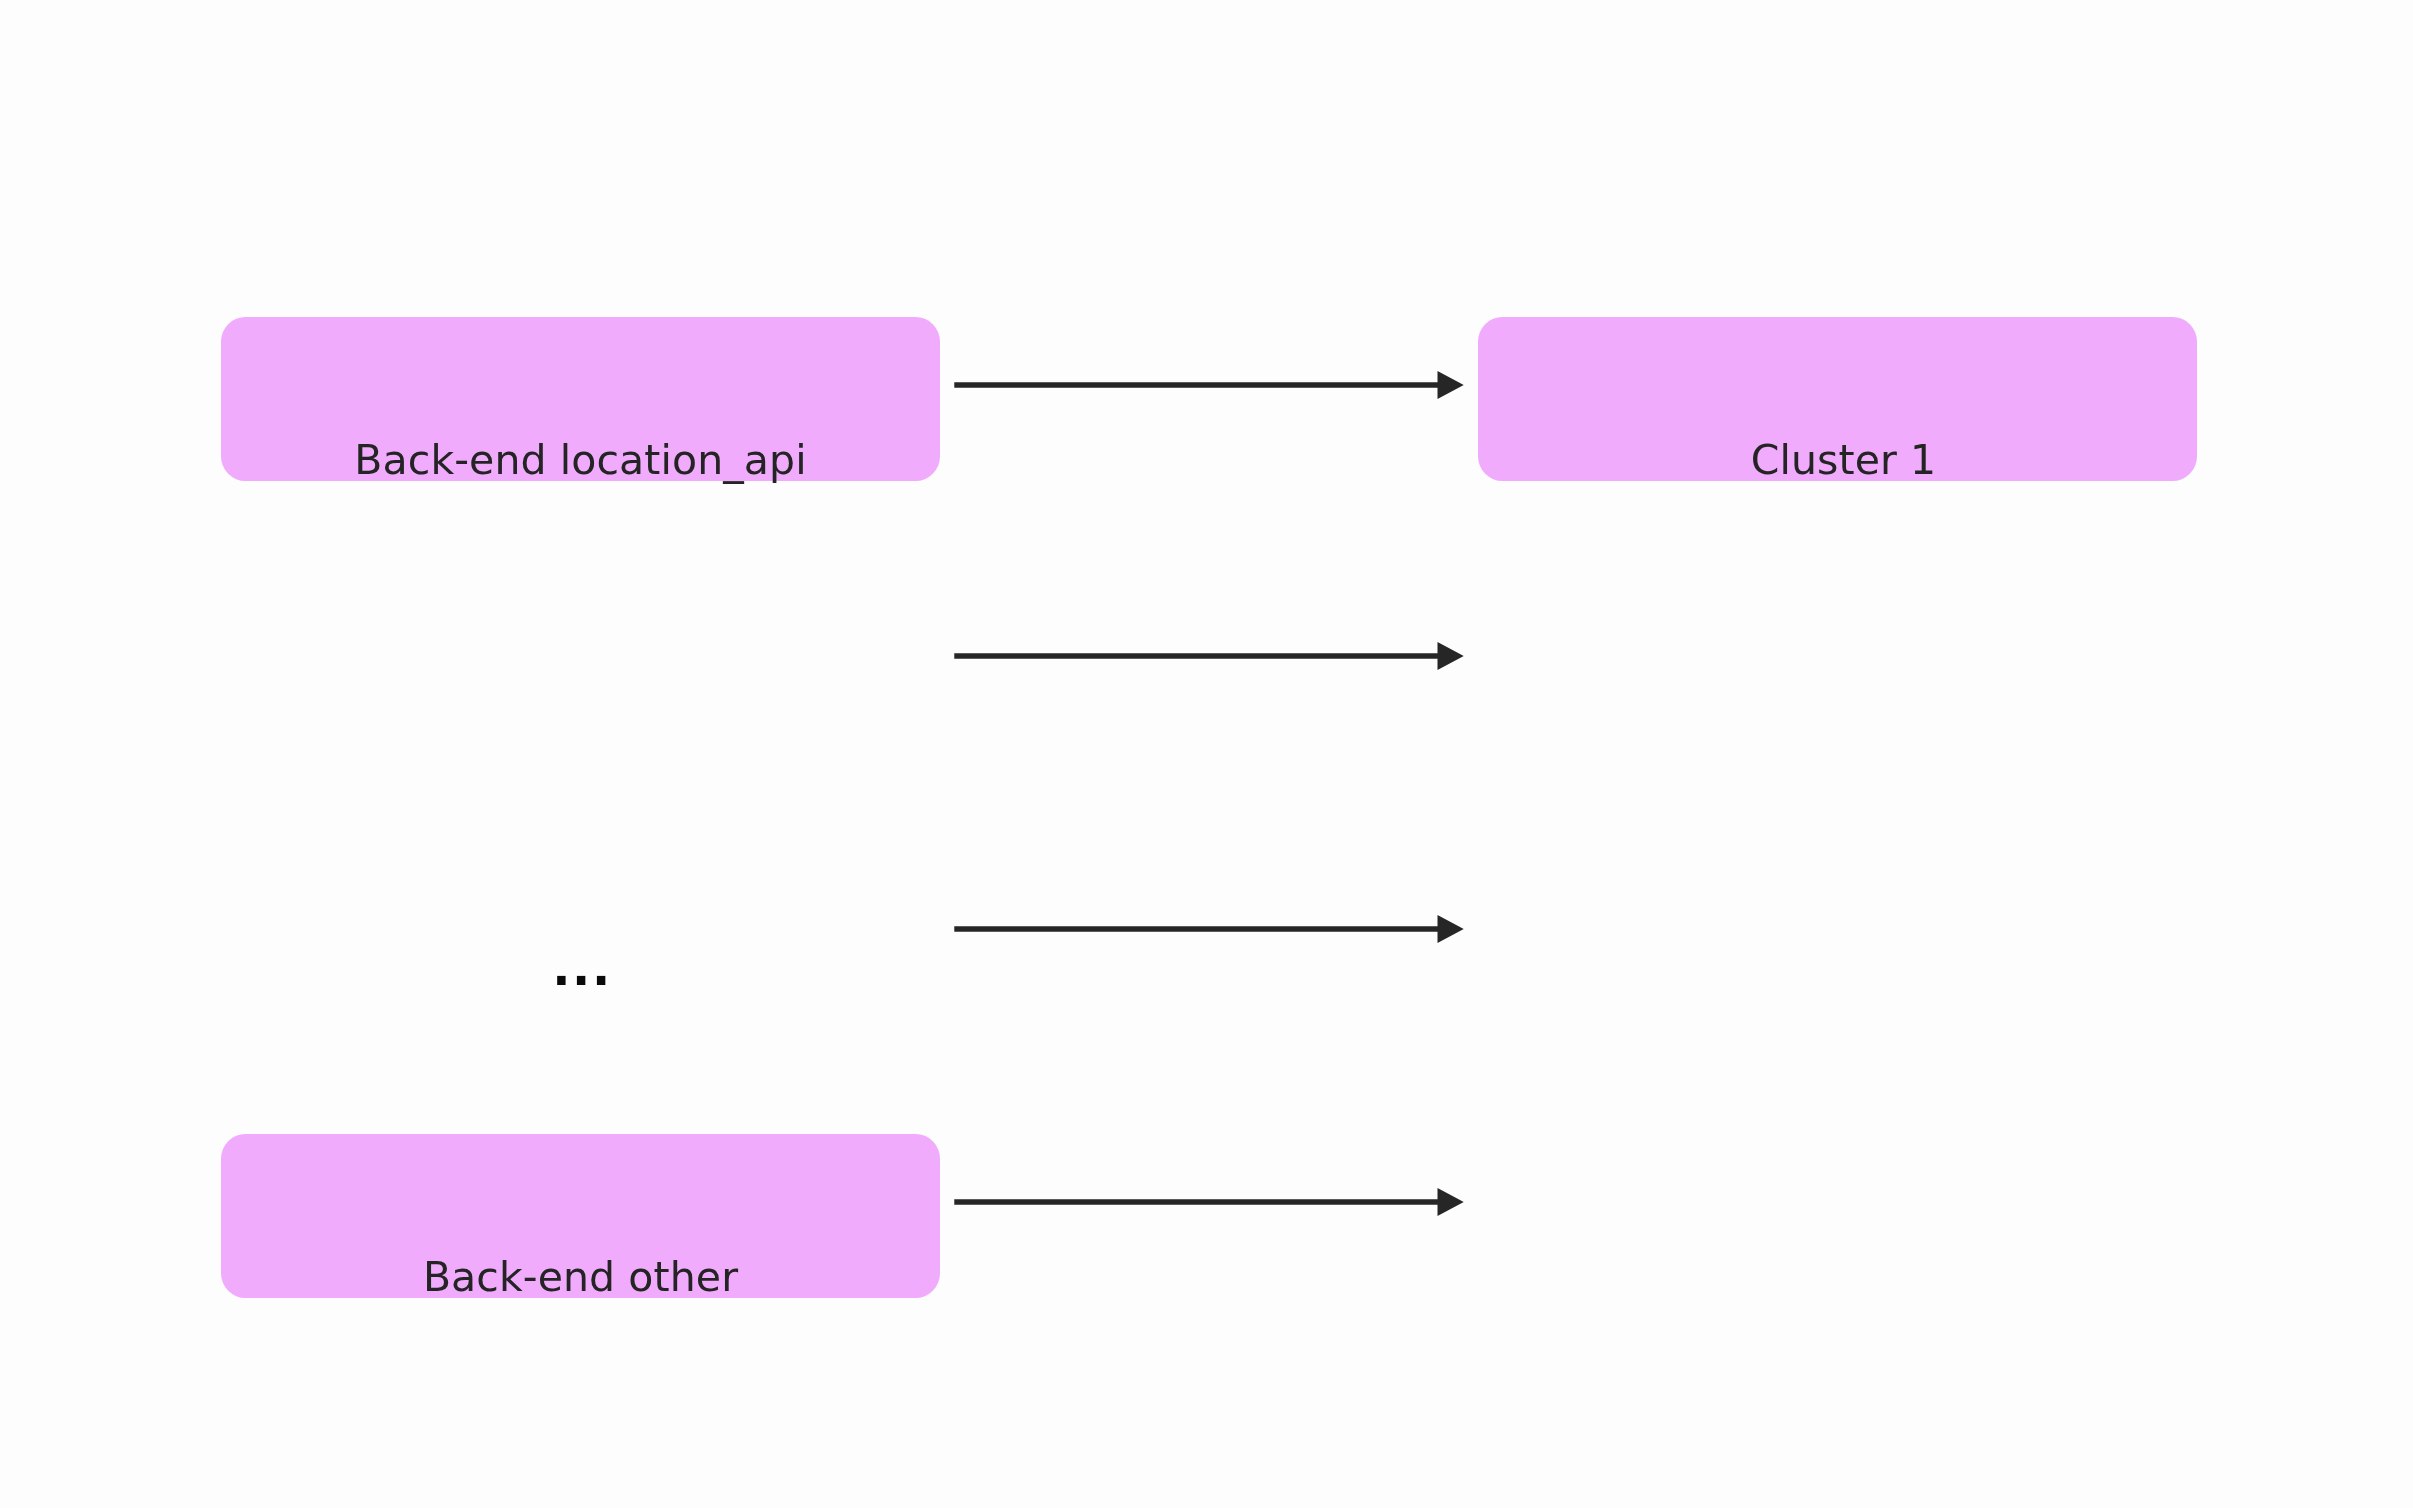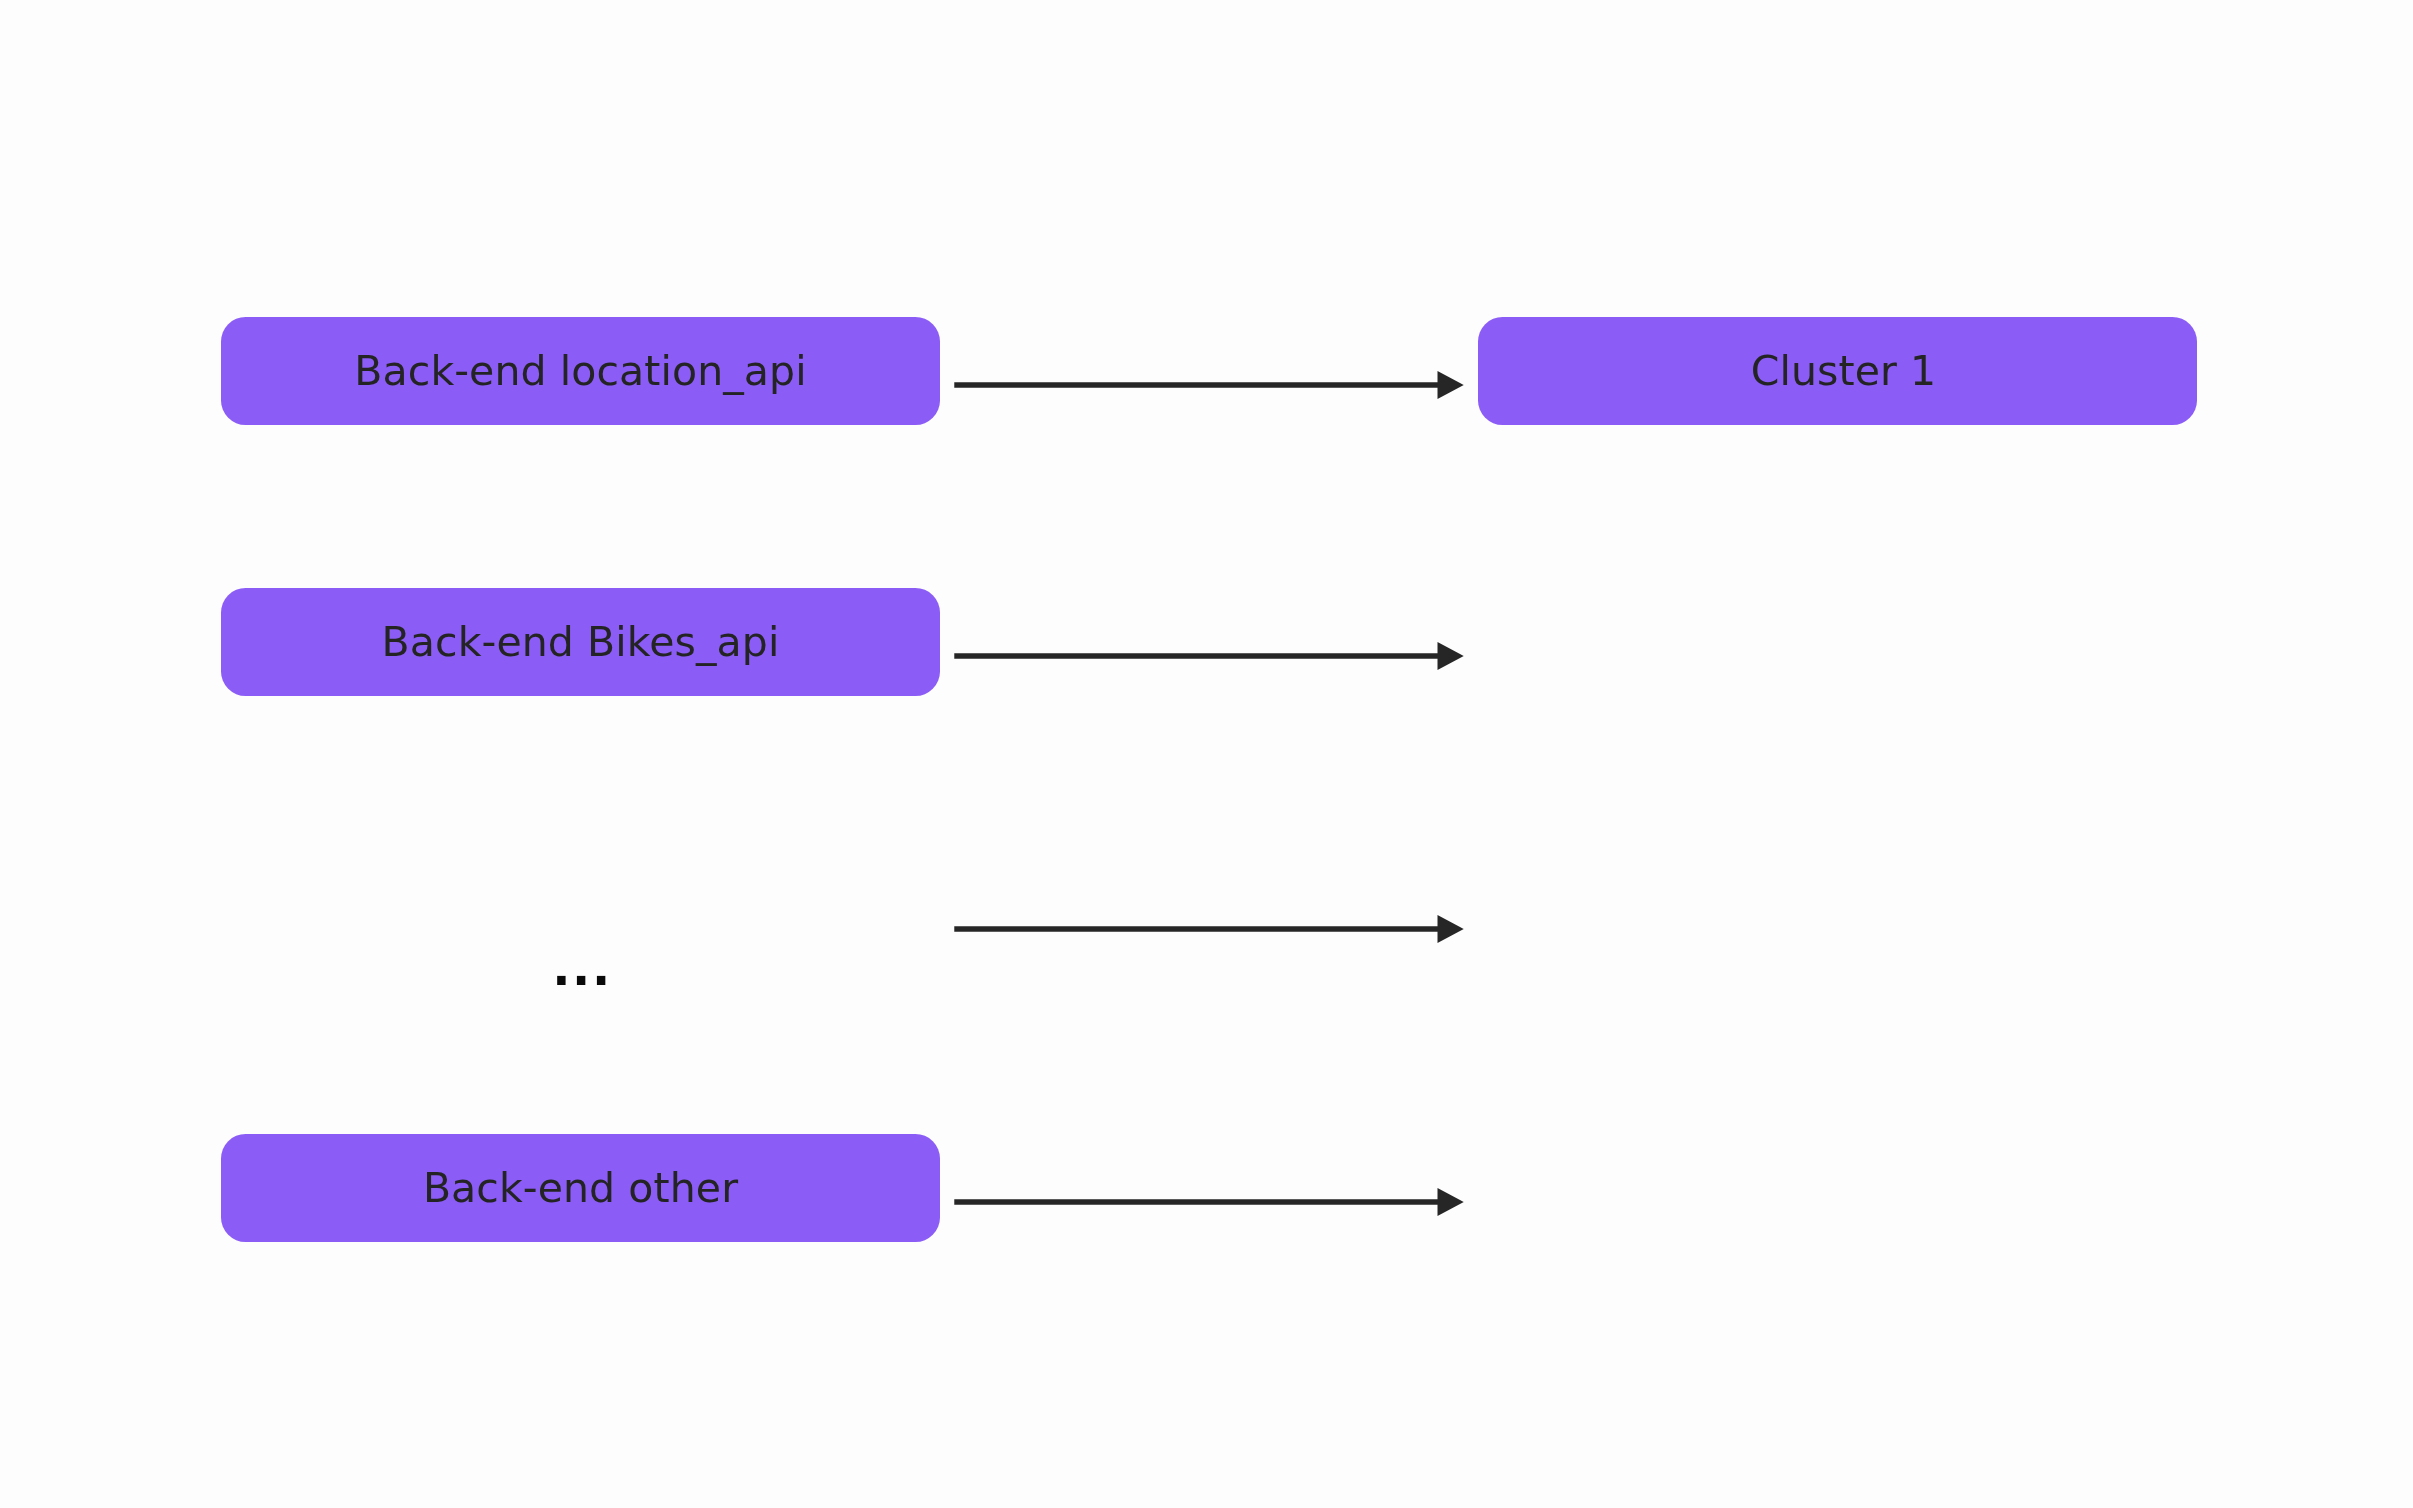--- a/index.html
+++ b/index.html
@@ -25,25 +25,25 @@
     position: absolute;
     left: 0;
     width: 2413px;
     height: 137px;
   }
 
   .node-box {
     position: absolute;
     top: 0;
     width: 719px;
-    height: 108px;
-    background: #8b5cf6;
+    height: 164px;
+    background: #f0abfc;
     border-radius: 24.6px;
     display: flex;
-    align-items: center;
+    align-items: flex-end;
     justify-content: center;
     box-sizing: border-box;
   }
 
   .node-box.left  { left: 221px; }
   .node-box.right { left: 1478px; padding-left: 12px; }
 
   .node-label {
     font-size: 41px;
     line-height: 1;
@@ -96,23 +96,20 @@
         <line x1="4" y1="40" x2="598" y2="40" stroke="#262626" stroke-width="7"></line>
         <polygon points="594,23 626,40 594,57" fill="#262626"></polygon>
       </svg>
     </div>
     <div class="node-box right">
       <span class="node-label">Cluster 1</span>
     </div>
   </div>
 
   <div class="row" style="top:588px;">
-    <div class="node-box left">
-      <span class="node-label">Back-end Bikes_api</span>
-    </div>
     <div class="edge-arrow">
       <svg width="516" height="66" viewBox="0 0 630 80">
         <line x1="4" y1="40" x2="598" y2="40" stroke="#262626" stroke-width="7"></line>
         <polygon points="594,23 626,40 594,57" fill="#262626"></polygon>
       </svg>
     </div>
   </div>
 
   <div class="row" style="top:861px;">
     <div class="edge-arrow">

